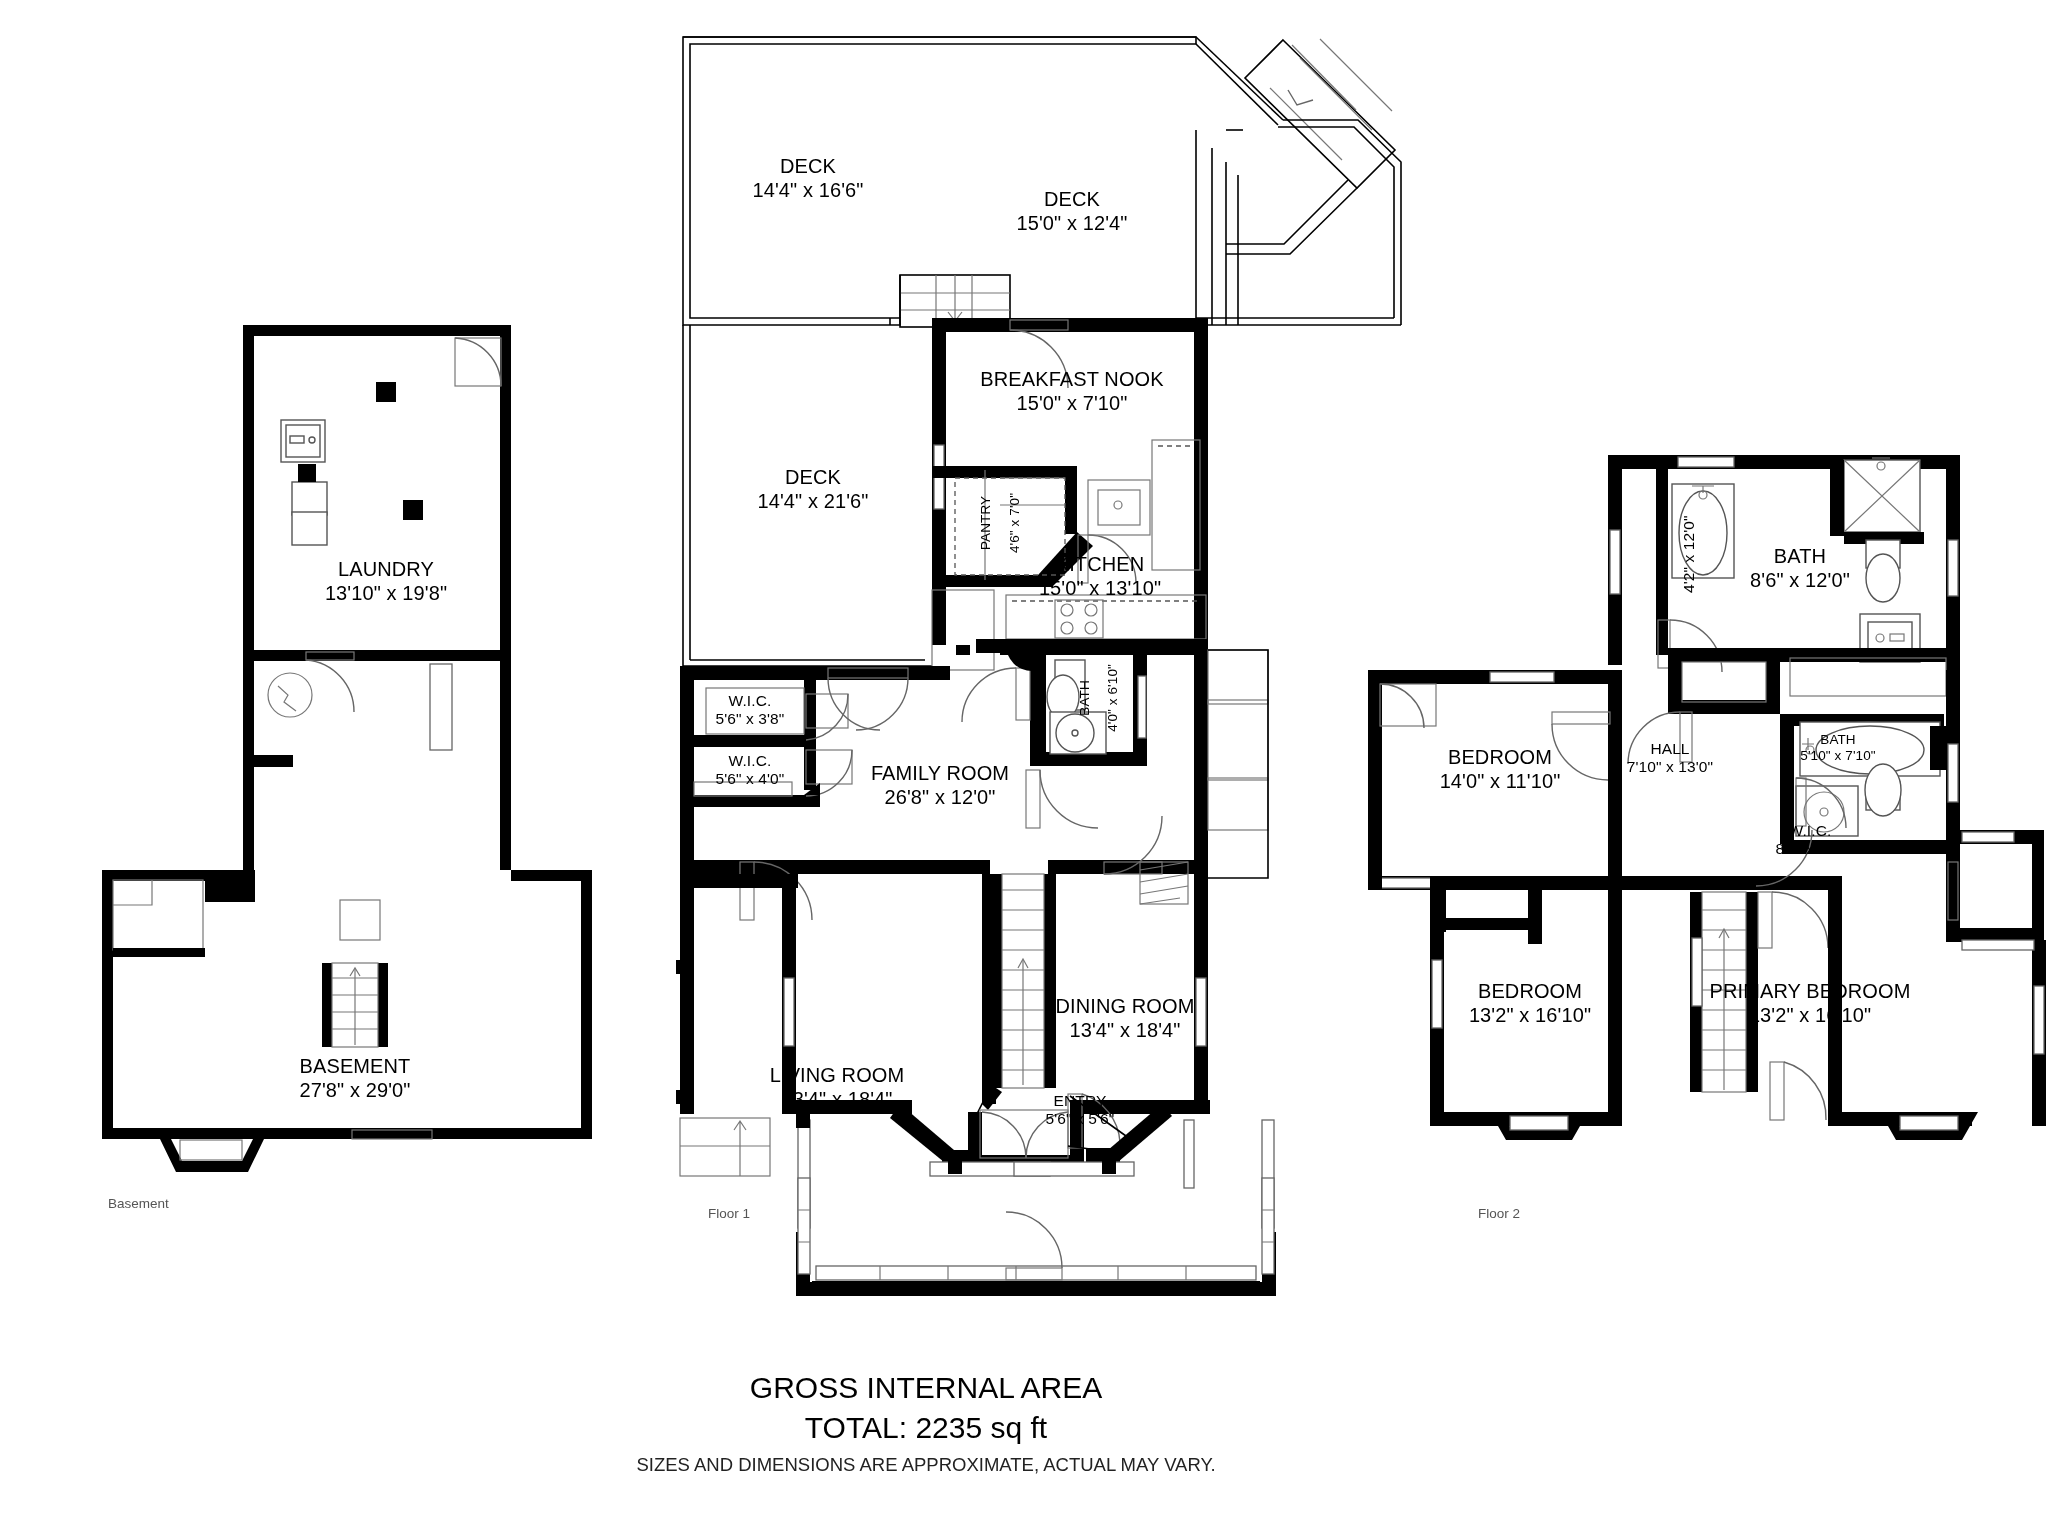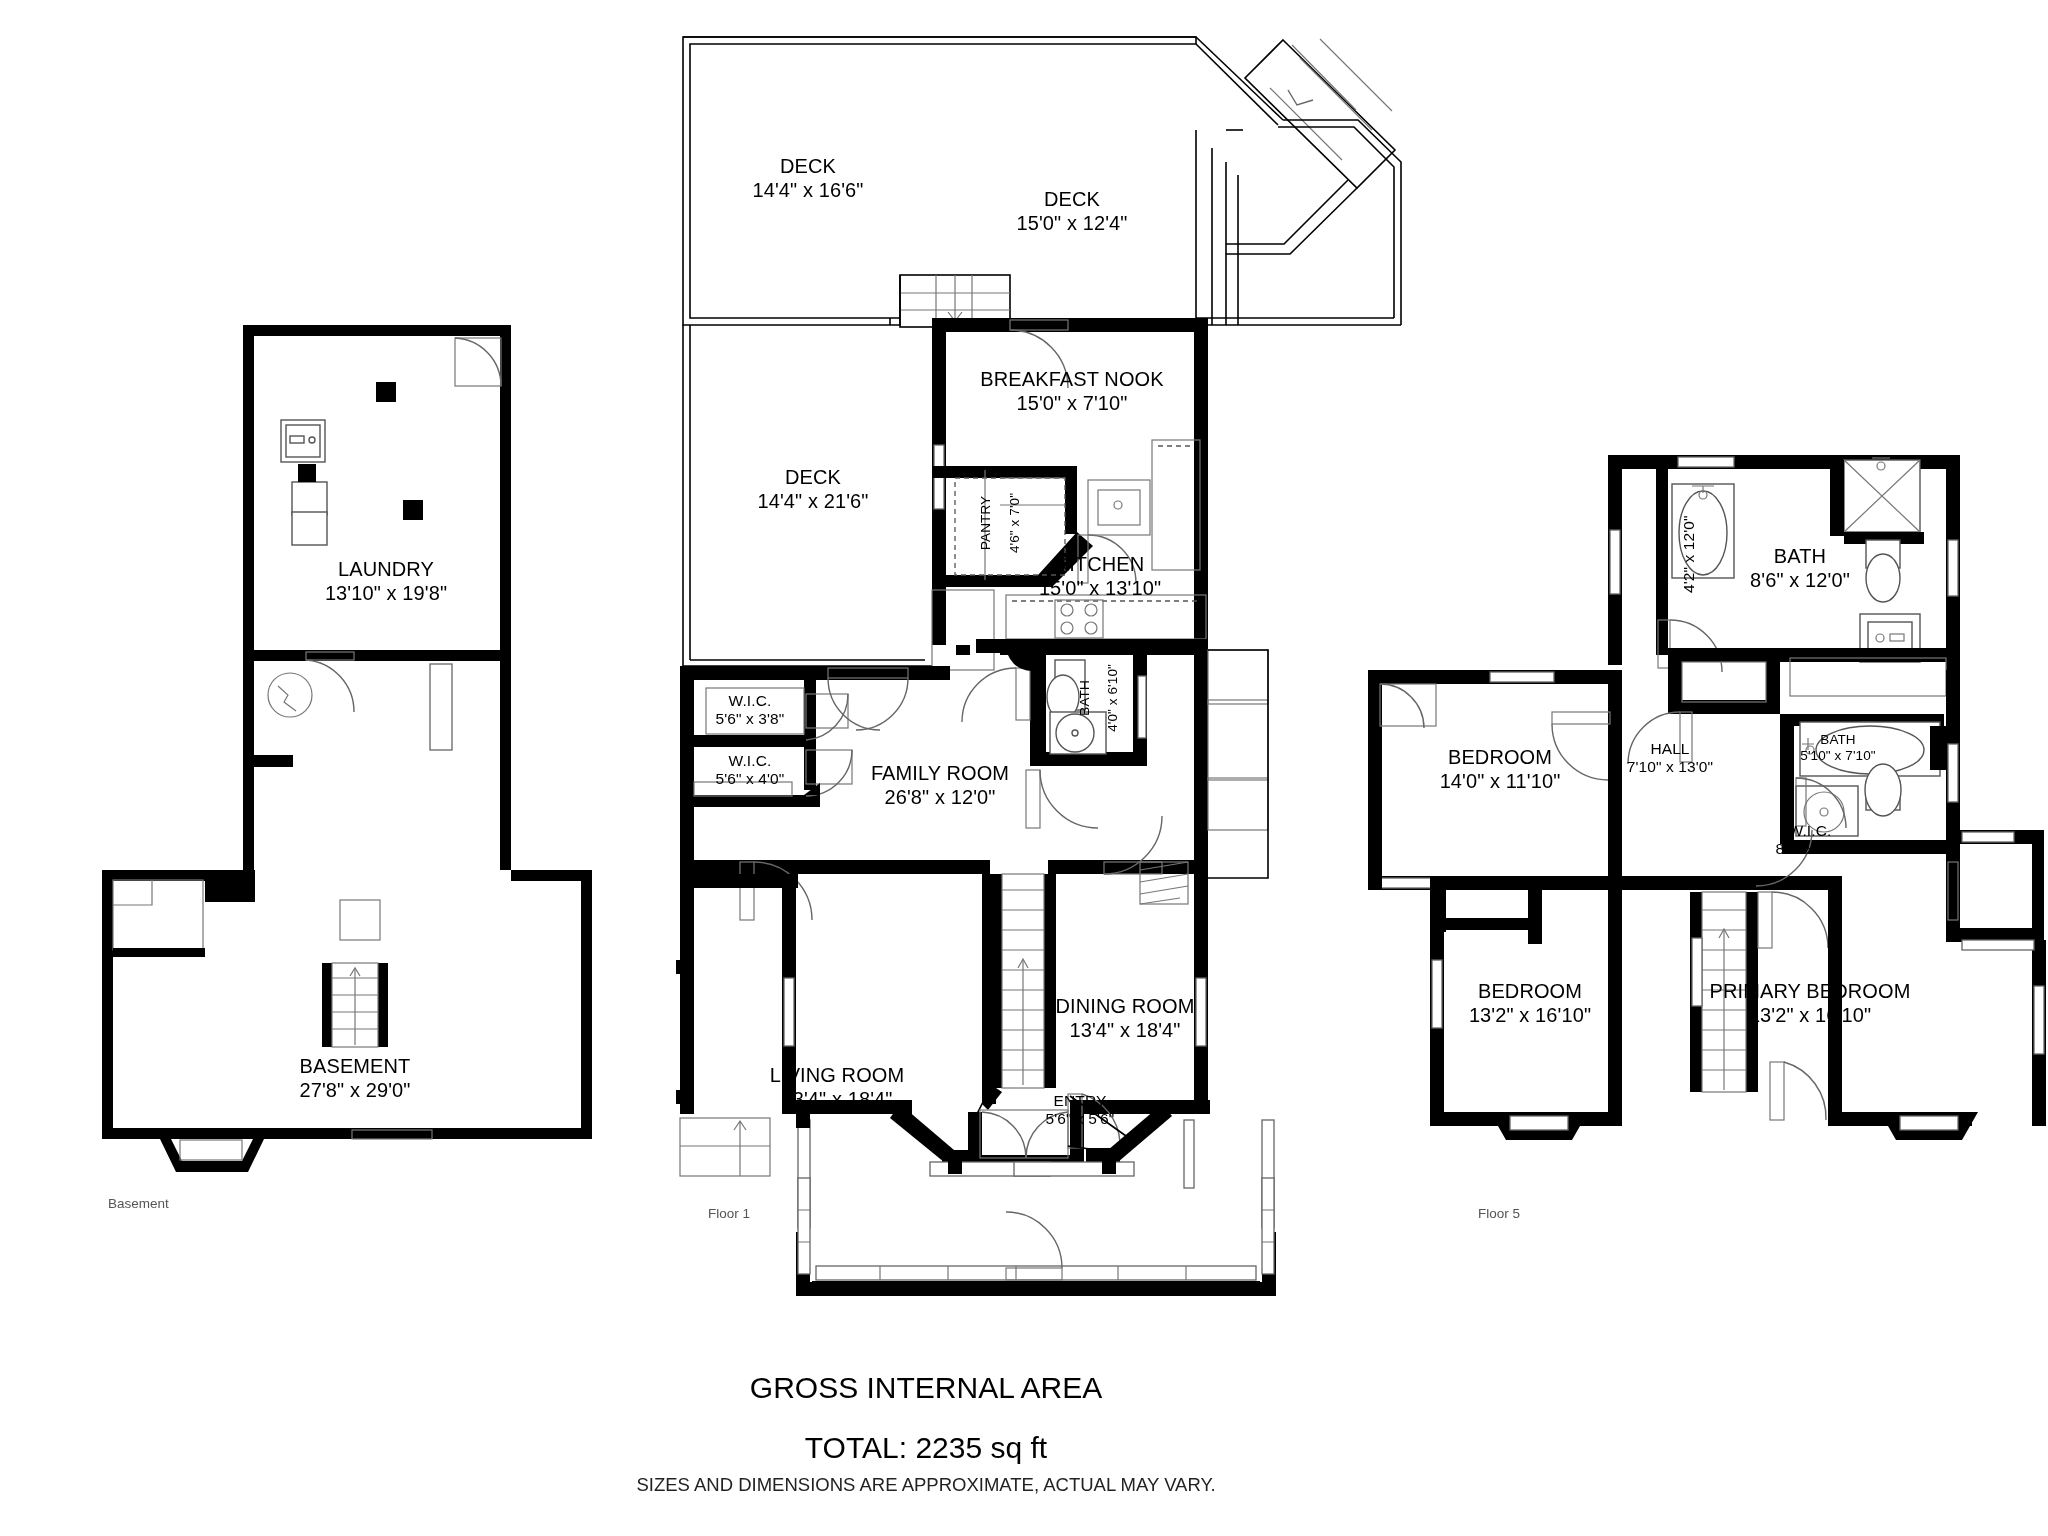--- a/index.html
+++ b/index.html
@@ -69,21 +69,21 @@
   #footer {
     position: absolute;
     left: 0;
     width: 1852px;
     text-align: center;
     font-family: "Liberation Sans", sans-serif;
     color: #000;
   }
   #footer .f1 { font-size: 30px; line-height: 1.32; }
   #footer .f2 { font-size: 30px; line-height: 1.32; }
-  #footer .f3 { font-size: 30px; line-height: 1.32; margin-top: 20px; }
+  #footer .f3 { font-size: 30px; line-height: 1.32; }
   #footer .f4 { font-size: 18.5px; line-height: 1.9; color: #222; }
 </style>
 </head>
 <body>
 
 <div id="plan-root">
 
   <svg class="plan-svg" viewBox="0 0 2048 1536">
 
     <g>
@@ -489,21 +489,21 @@
       <rect class="whitefill" x="1510" y="1116" width="58" height="14"></rect>
       <path class="wall" d="M 1880 1112 L 1896 1140 L 1962 1140 L 1978 1112 L 1966 1112 L 1955 1130 L 1902 1130 L 1891 1112 Z"></path>
       <rect class="whitefill" x="1900" y="1116" width="58" height="14"></rect>
 
       <rect class="wall" x="1368" y="876" width="14" height="14"></rect>
     </g>
   </svg>
 
   <div class="floortag" style="left:108px; top:1196px;">Basement</div>
   <div class="floortag" style="left:708px; top:1206px;">Floor 1</div>
-  <div class="floortag" style="left:1478px; top:1206px;">Floor 5</div>
+  <div class="floortag" style="left:1478px; top:1206px;">Floor 2</div>
 
   <div class="lbl" style="left:276px; top:558px; width:220px;">
     <span class="name">LAUNDRY</span>
     <span class="dim">13'10" x 19'8"</span>
   </div>
   <div class="lbl" style="left:245px; top:1055px; width:220px;">
     <span class="name">BASEMENT</span>
     <span class="dim">27'8" x 29'0"</span>
   </div>
 

